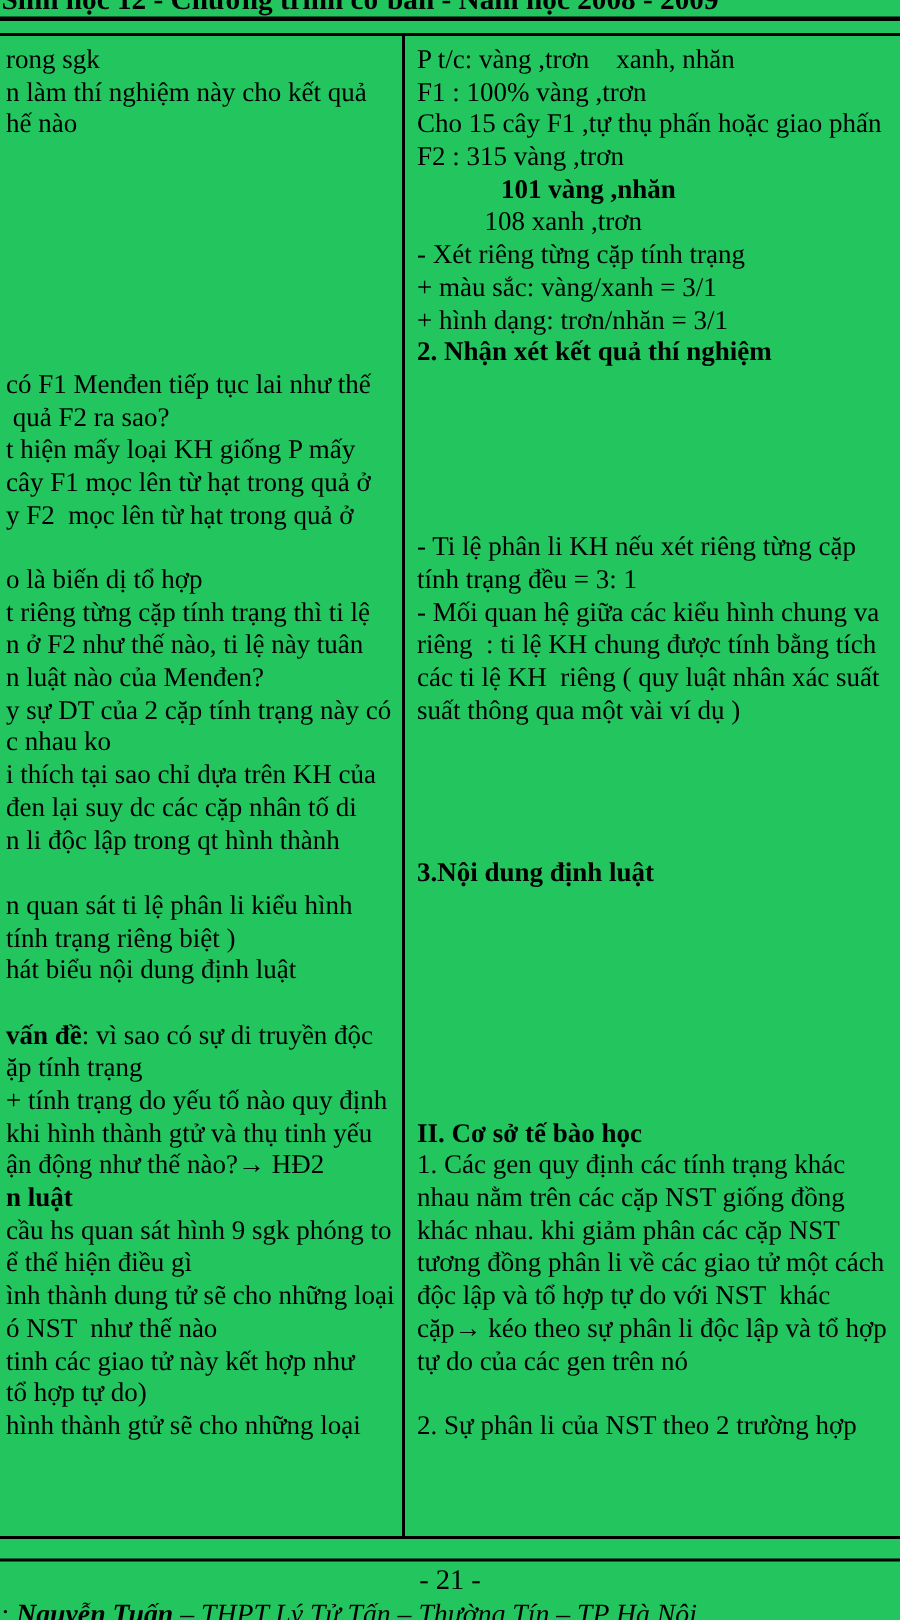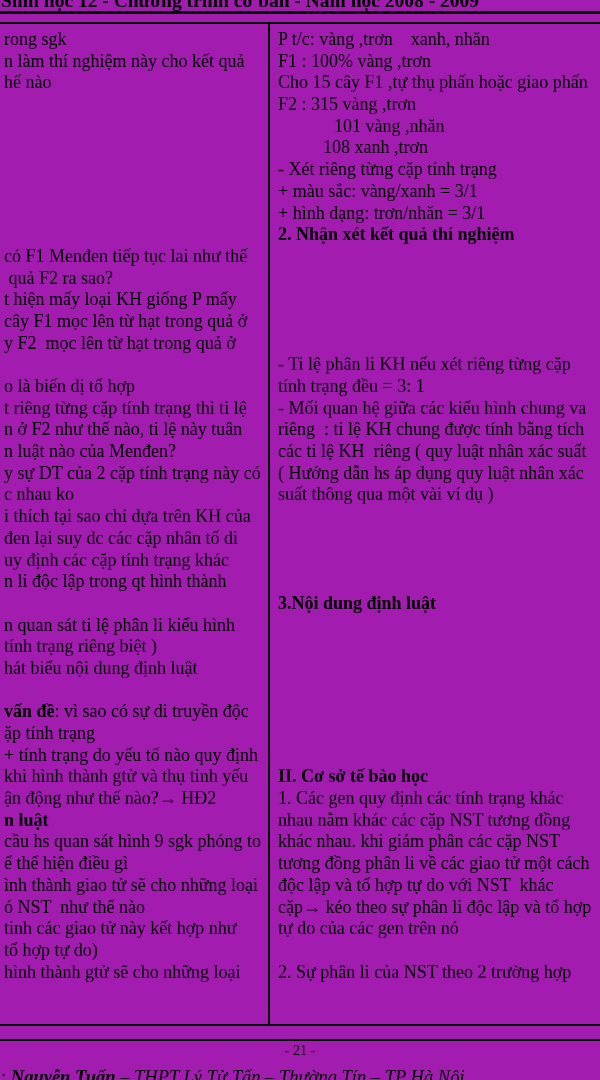--- a/index.html
+++ b/index.html
@@ -7,21 +7,21 @@
     padding: 0;
     width: 600px;
     height: 1080px;
     background: #ffffff;
     overflow: hidden;
   }
   .page {
     position: relative;
     width: 600px;
     height: 1080px;
-    background: #a21caf;
+    background: #22c55e;
     color: #000000;
     font-family: "Liberation Serif", "DejaVu Serif", serif;
     overflow: hidden;
   }
   .header-title {
     position: absolute;
     top: -10px;
     left: 1px;
     font-size: 19.5px;
     font-weight: bold;
@@ -82,21 +82,21 @@
     width: 600px;
     height: 2px;
     background: #000;
   }
   .page-number {
     position: absolute;
     top: 1043px;
     left: 0;
     width: 600px;
     text-align: center;
-    font-size: 14px;
+    font-size: 19px;
   }
   .footer-credit {
     position: absolute;
     top: 1067px;
     left: 0;
     font-size: 18.5px;
     font-style: italic;
     white-space: pre;
   }
   .footer-credit b { font-weight: bold; }
@@ -129,82 +129,80 @@
       <div class="line">y F2  mọc lên từ hạt trong quả ở</div>
       <div class="line">&nbsp;</div>
       <div class="line">o là biến dị tổ hợp</div>
       <div class="line">t riêng từng cặp tính trạng thì ti lệ</div>
       <div class="line">n ở F2 như thế nào, ti lệ này tuân</div>
       <div class="line">n luật nào của Menđen?</div>
       <div class="line">y sự DT của 2 cặp tính trạng này có</div>
       <div class="line">c nhau ko</div>
       <div class="line">i thích tại sao chỉ dựa trên KH của</div>
       <div class="line">đen lại suy dc các cặp nhân tố di</div>
-      <div class="line">uy định các cặp tính trạng khác</div>
       <div class="line">n li độc lập trong qt hình thành</div>
       <div class="line">&nbsp;</div>
       <div class="line">n quan sát ti lệ phân li kiểu hình</div>
       <div class="line">tính trạng riêng biệt )</div>
       <div class="line">hát biểu nội dung định luật</div>
       <div class="line">&nbsp;</div>
       <div class="line"><b>vấn đề</b>: vì sao có sự di truyền độc</div>
       <div class="line">ặp tính trạng</div>
       <div class="line">+ tính trạng do yếu tố nào quy định</div>
       <div class="line">khi hình thành gtử và thụ tinh yếu</div>
       <div class="line">ận động như thế nào?→ HĐ2</div>
       <div class="line bold">n luật</div>
       <div class="line">cầu hs quan sát hình 9 sgk phóng to</div>
       <div class="line">ể thể hiện điều gì</div>
-      <div class="line">ình thành giao tử sẽ cho những loại</div>
+      <div class="line">ình thành dung tử sẽ cho những loại</div>
       <div class="line">ó NST  như thế nào</div>
       <div class="line">tinh các giao tử này kết hợp như</div>
       <div class="line">tổ hợp tự do)</div>
       <div class="line">hình thành gtử sẽ cho những loại</div>
     </div>
 
   <div class="column-divider"></div>
 
   <div class="col col-right">
       <div class="line">P t/c: vàng ,trơn    xanh, nhăn</div>
       <div class="line">F1 : 100% vàng ,trơn</div>
       <div class="line">Cho 15 cây F1 ,tự thụ phấn hoặc giao phấn</div>
       <div class="line">F2 : 315 vàng ,trơn</div>
-      <div class="line" style="padding-left: 56px;">101 vàng ,nhăn</div>
+      <div class="line" style="padding-left: 56px; font-weight: bold;">101 vàng ,nhăn</div>
       <div class="line" style="padding-left: 45px;">108 xanh ,trơn</div>
       <div class="line">- Xét riêng từng cặp tính trạng</div>
       <div class="line">+ màu sắc: vàng/xanh = 3/1</div>
       <div class="line">+ hình dạng: trơn/nhăn = 3/1</div>
       <div class="line bold">2. Nhận xét kết quả thí nghiệm</div>
       <div class="line">&nbsp;</div>
       <div class="line">&nbsp;</div>
       <div class="line">&nbsp;</div>
       <div class="line">&nbsp;</div>
       <div class="line">&nbsp;</div>
       <div class="line">- Ti lệ phân li KH nếu xét riêng từng cặp</div>
       <div class="line">tính trạng đều = 3: 1</div>
       <div class="line">- Mối quan hệ giữa các kiểu hình chung va</div>
       <div class="line">riêng  : ti lệ KH chung được tính bằng tích</div>
       <div class="line">các ti lệ KH  riêng ( quy luật nhân xác suất</div>
-      <div class="line">( Hướng dẫn hs áp dụng quy luật nhân xác</div>
       <div class="line">suất thông qua một vài ví dụ )</div>
       <div class="line">&nbsp;</div>
       <div class="line">&nbsp;</div>
       <div class="line">&nbsp;</div>
       <div class="line">&nbsp;</div>
       <div class="line bold">3.Nội dung định luật</div>
       <div class="line">&nbsp;</div>
       <div class="line">&nbsp;</div>
       <div class="line">&nbsp;</div>
       <div class="line">&nbsp;</div>
       <div class="line">&nbsp;</div>
       <div class="line">&nbsp;</div>
       <div class="line">&nbsp;</div>
       <div class="line bold">II. Cơ sở tế bào học</div>
       <div class="line">1. Các gen quy định các tính trạng khác</div>
-      <div class="line">nhau nằm khác các cặp NST tương đồng</div>
+      <div class="line">nhau nằm trên các cặp NST giống đồng</div>
       <div class="line">khác nhau. khi giảm phân các cặp NST</div>
       <div class="line">tương đồng phân li về các giao tử một cách</div>
       <div class="line">độc lập và tổ hợp tự do với NST  khác</div>
       <div class="line">cặp→ kéo theo sự phân li độc lập và tổ hợp</div>
       <div class="line">tự do của các gen trên nó</div>
       <div class="line">&nbsp;</div>
       <div class="line">2. Sự phân li của NST theo 2 trường hợp</div>
     </div>
 
   <div class="table-bottom-border"></div>

